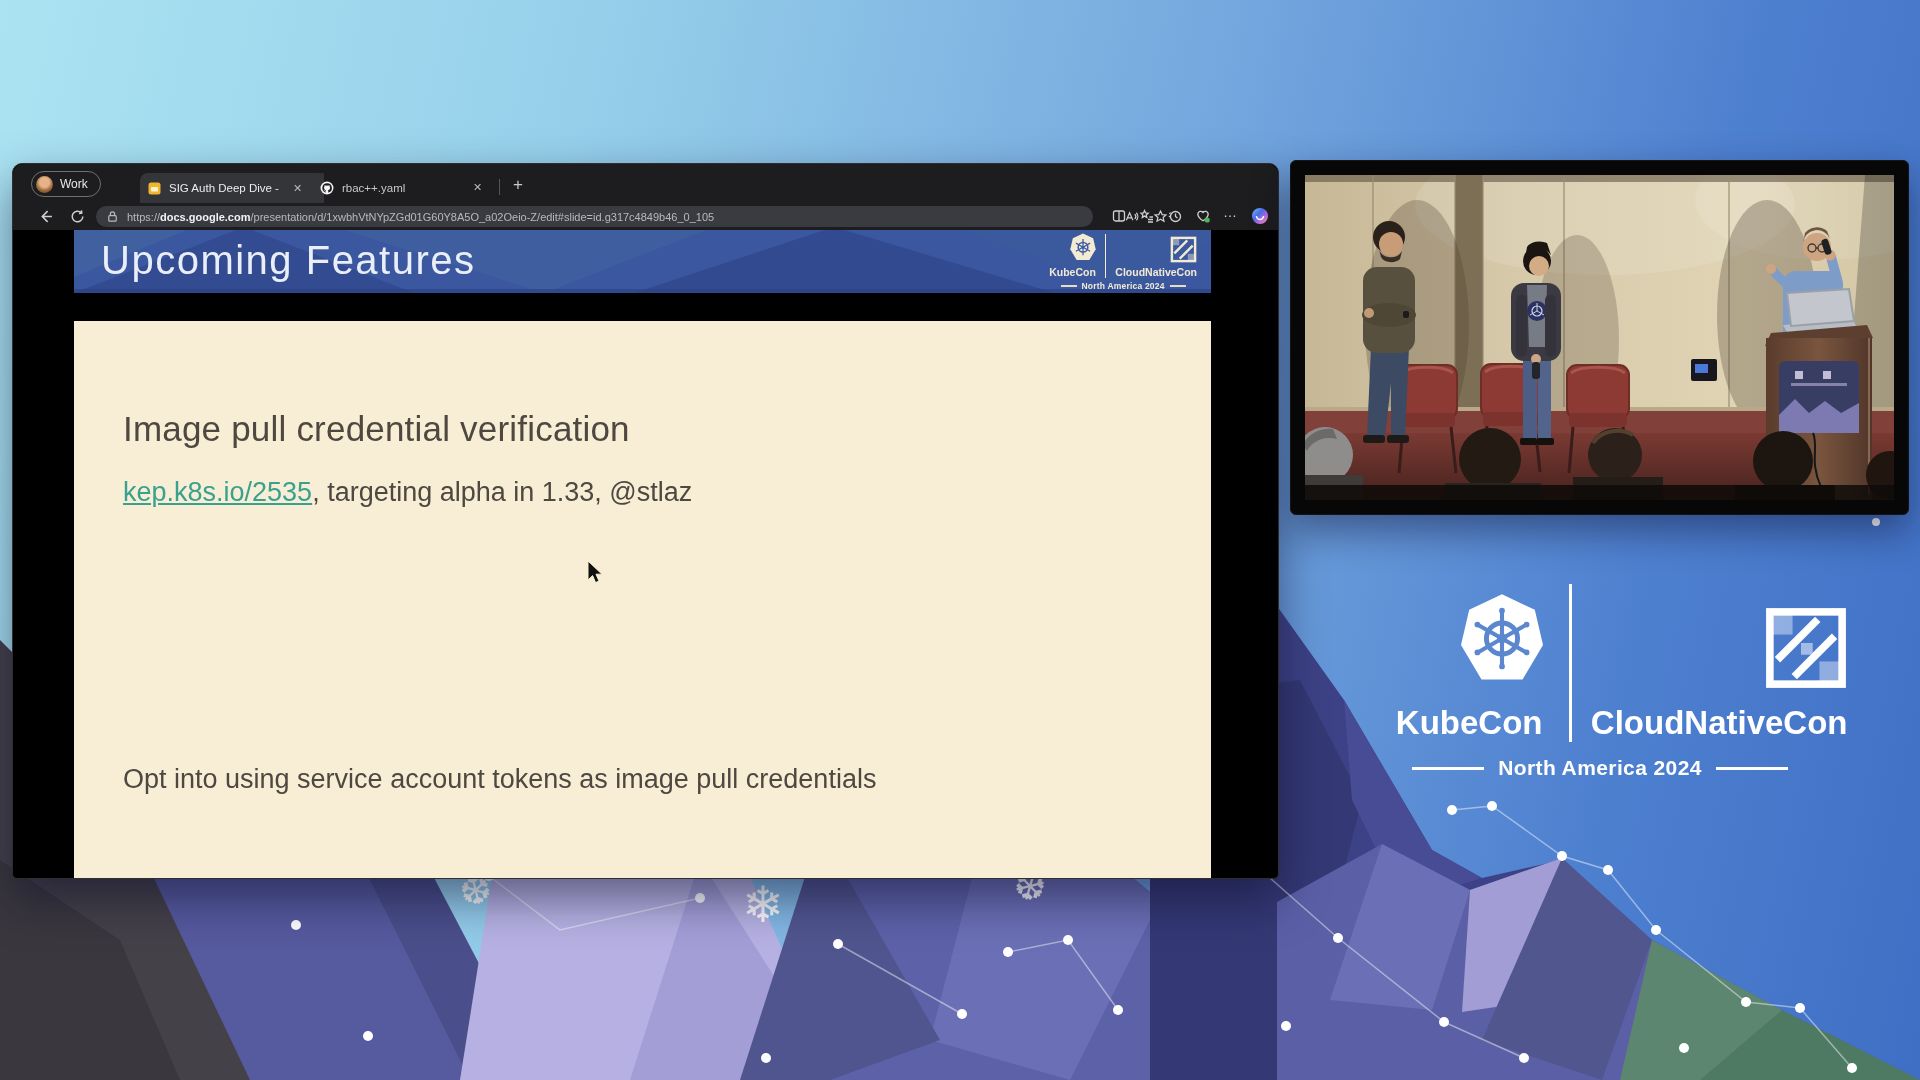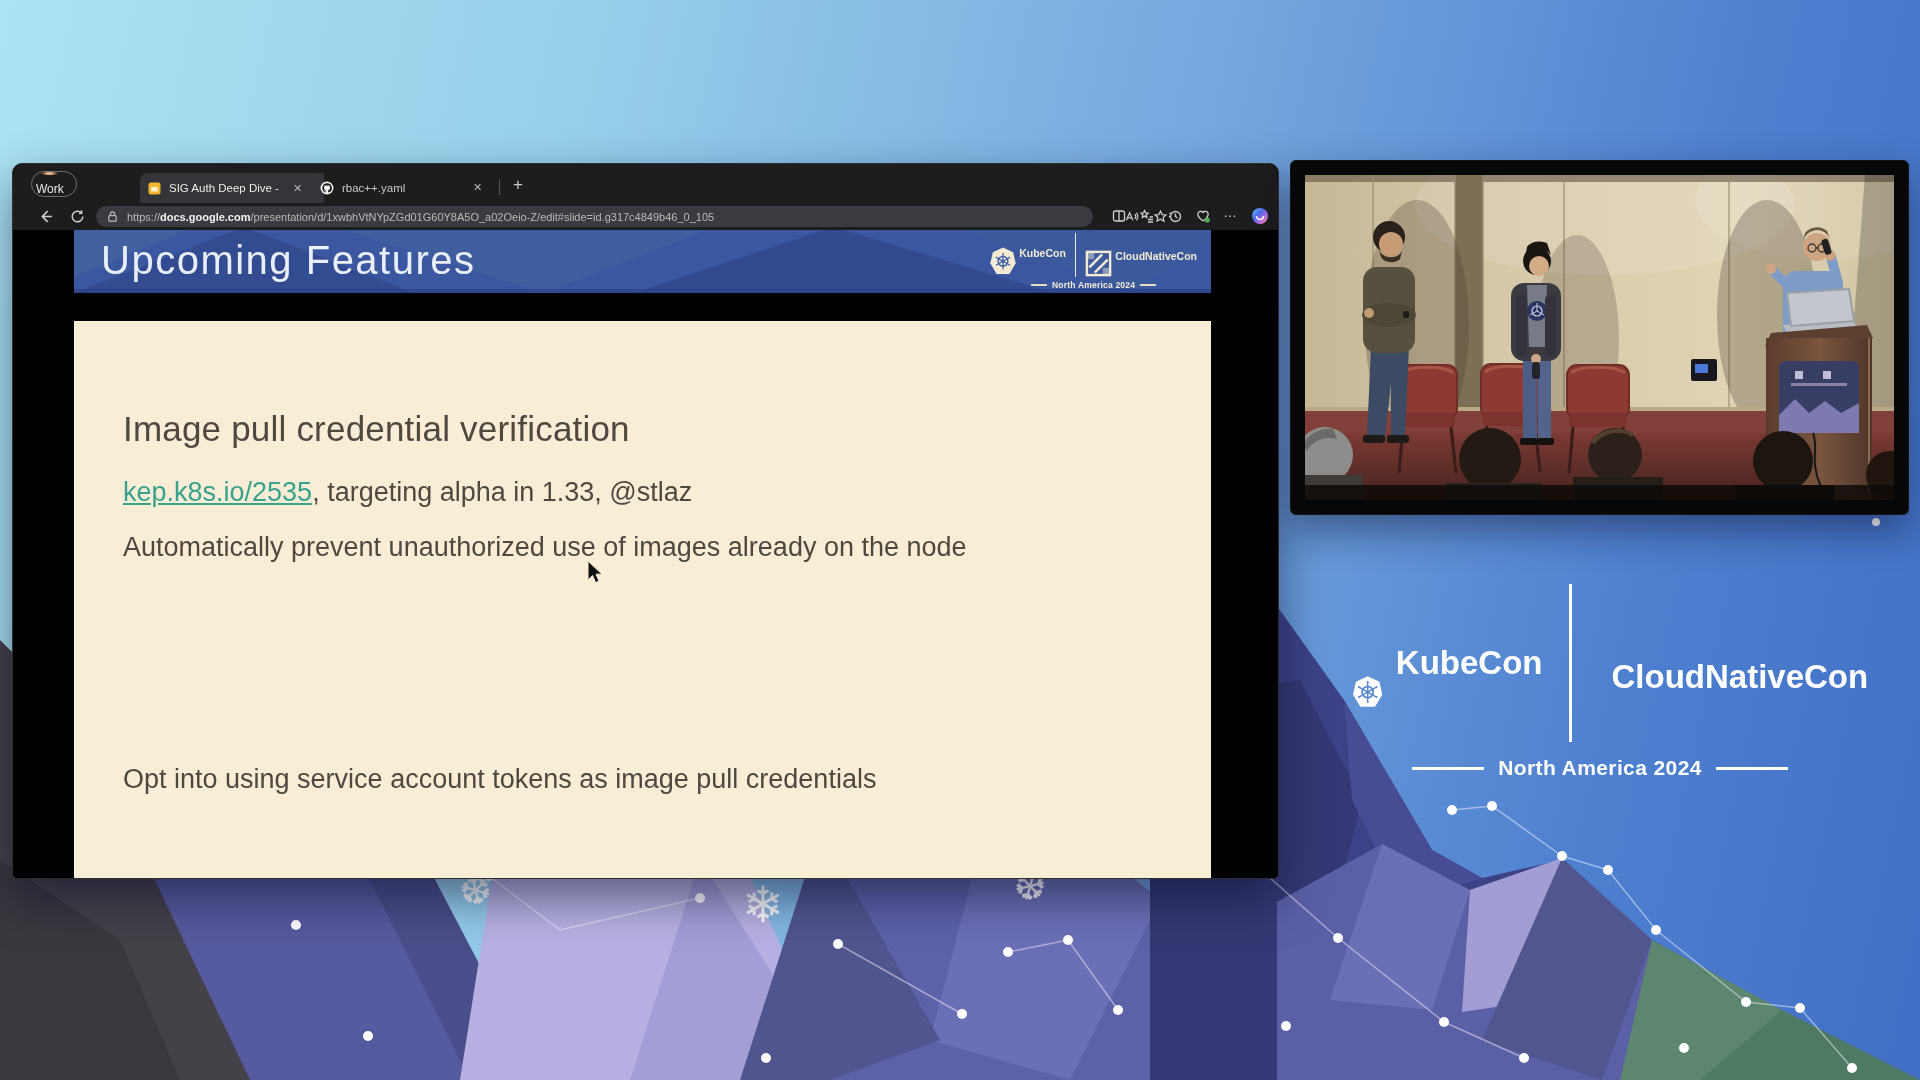--- a/index.html
+++ b/index.html
@@ -13,21 +13,21 @@
   .bg-art{left:0;top:0;width:1920px;height:1080px;}
   .snow{position:absolute;color:#fff;opacity:.95;line-height:1;}
 
   
   .browser{left:12px;top:163px;width:1265px;height:714px;background:#060606;
     border-radius:10px 10px 5px 5px;border:1px solid #2e2e2e;
     box-shadow:0 20px 45px rgba(10,12,40,.5);}
   .tabstrip{position:absolute;left:0;top:0;width:100%;height:39px;background:#1d1d1f;
     border-radius:10px 10px 0 0;display:flex;align-items:flex-end;}
   .chip{position:absolute;left:18px;top:7px;height:24px;border:1px solid #6e6e6e;border-radius:13px;
-    display:flex;align-items:center;gap:7px;padding:0 12px 0 4px;flex-direction:column;}
+    display:flex;align-items:center;gap:7px;padding:0 12px 0 4px;}
   .chip .av{width:17px;height:17px;border-radius:50%;
     background:radial-gradient(circle at 50% 38%,#e7b287 0 35%,#9a6a3d 60%,#5e3d22 100%);}
   .chip .lbl{font-size:12px;color:#e8e8e8;}
   .strip-ic{position:absolute;top:11px;color:#c7c7c7;}
   .tab{position:absolute;top:9px;height:30px;display:flex;align-items:center;gap:8px;
     padding:0 8px;border-radius:8px 8px 0 0;font-size:11.5px;color:#c9c9c9;}
   .tab.active{background:#343539;color:#ececec;}
   .tab .ttl{white-space:nowrap;overflow:hidden;position:relative;}
   .fadeR{position:absolute;right:0;top:0;bottom:0;width:18px;
     background:linear-gradient(90deg,rgba(52,53,57,0),#343539);}
@@ -54,21 +54,21 @@
   .slide-title{position:absolute;left:27px;top:11px;font-size:40px;letter-spacing:1.5px;
     color:#e9eef8;font-weight:500;}
   .slide-body{position:absolute;left:0;top:66px;width:100%;height:576px;background:#f8eed6;margin-top:28px;}
   .s-h{position:absolute;left:49px;font-size:35px;color:#4e4840;font-weight:500;letter-spacing:.2px;}
   .s-line{position:absolute;left:49px;font-size:27px;color:#4e4840;}
   .s-link{color:#39a18e;text-decoration:underline;}
   .s-desc{position:absolute;left:49px;font-size:27px;color:#4e4840;}
 
   
   .lockup{display:flex;align-items:flex-end;}
-  .lockup .col{display:flex;align-items:flex-start;}
+  .lockup .col{display:flex;flex-direction:column;align-items:flex-end;}
   .lockup .nm{font-weight:700;white-space:nowrap;}
   .vdiv{background:#f3ead4;}
   .tagrow{display:flex;align-items:center;justify-content:center;}
   .dash{height:2px;background:#f3ead4;}
   .tagline{font-weight:700;white-space:nowrap;}
 
   .slide-logo{position:absolute;right:14px;top:6px;color:#f3ead4;}
   .slide-logo .nm{font-size:10.5px;}
   .slide-logo .tagline{font-size:8.5px;letter-spacing:.2px;}
   .slide-logo .dash{width:16px;background:#e6dcc2;}
@@ -312,21 +312,20 @@
               <span class="dash"></span>
               <span class="tagline">North America 2024</span>
               <span class="dash"></span>
             </div>
           </div>
         </div>
 
         <div class="slide-body">
           <div class="s-h" style="top:88px;">Image pull credential verification</div>
           <div class="s-line" style="top:156px;"><a class="s-link">kep.k8s.io/2535</a><span>, targeting alpha in 1.33, @stlaz</span></div>
-          <div class="s-desc" style="top:211px;">Automatically prevent unauthorized use of images already on the node</div>
 
           <div class="s-desc" style="top:443px;">Opt into using service account tokens as image pull credentials</div>
         </div>
       </div>
 
       <svg class="abs" style="left:573px;top:330px;" width="18" height="26" viewBox="0 0 18 26">
         <path d="M2 1v19l4.6-4.4 3 7 3.4-1.5-3-6.9H16z" fill="#111" stroke="#f8eed6" stroke-width="1"></path>
       </svg>
     </div>
   </div>

